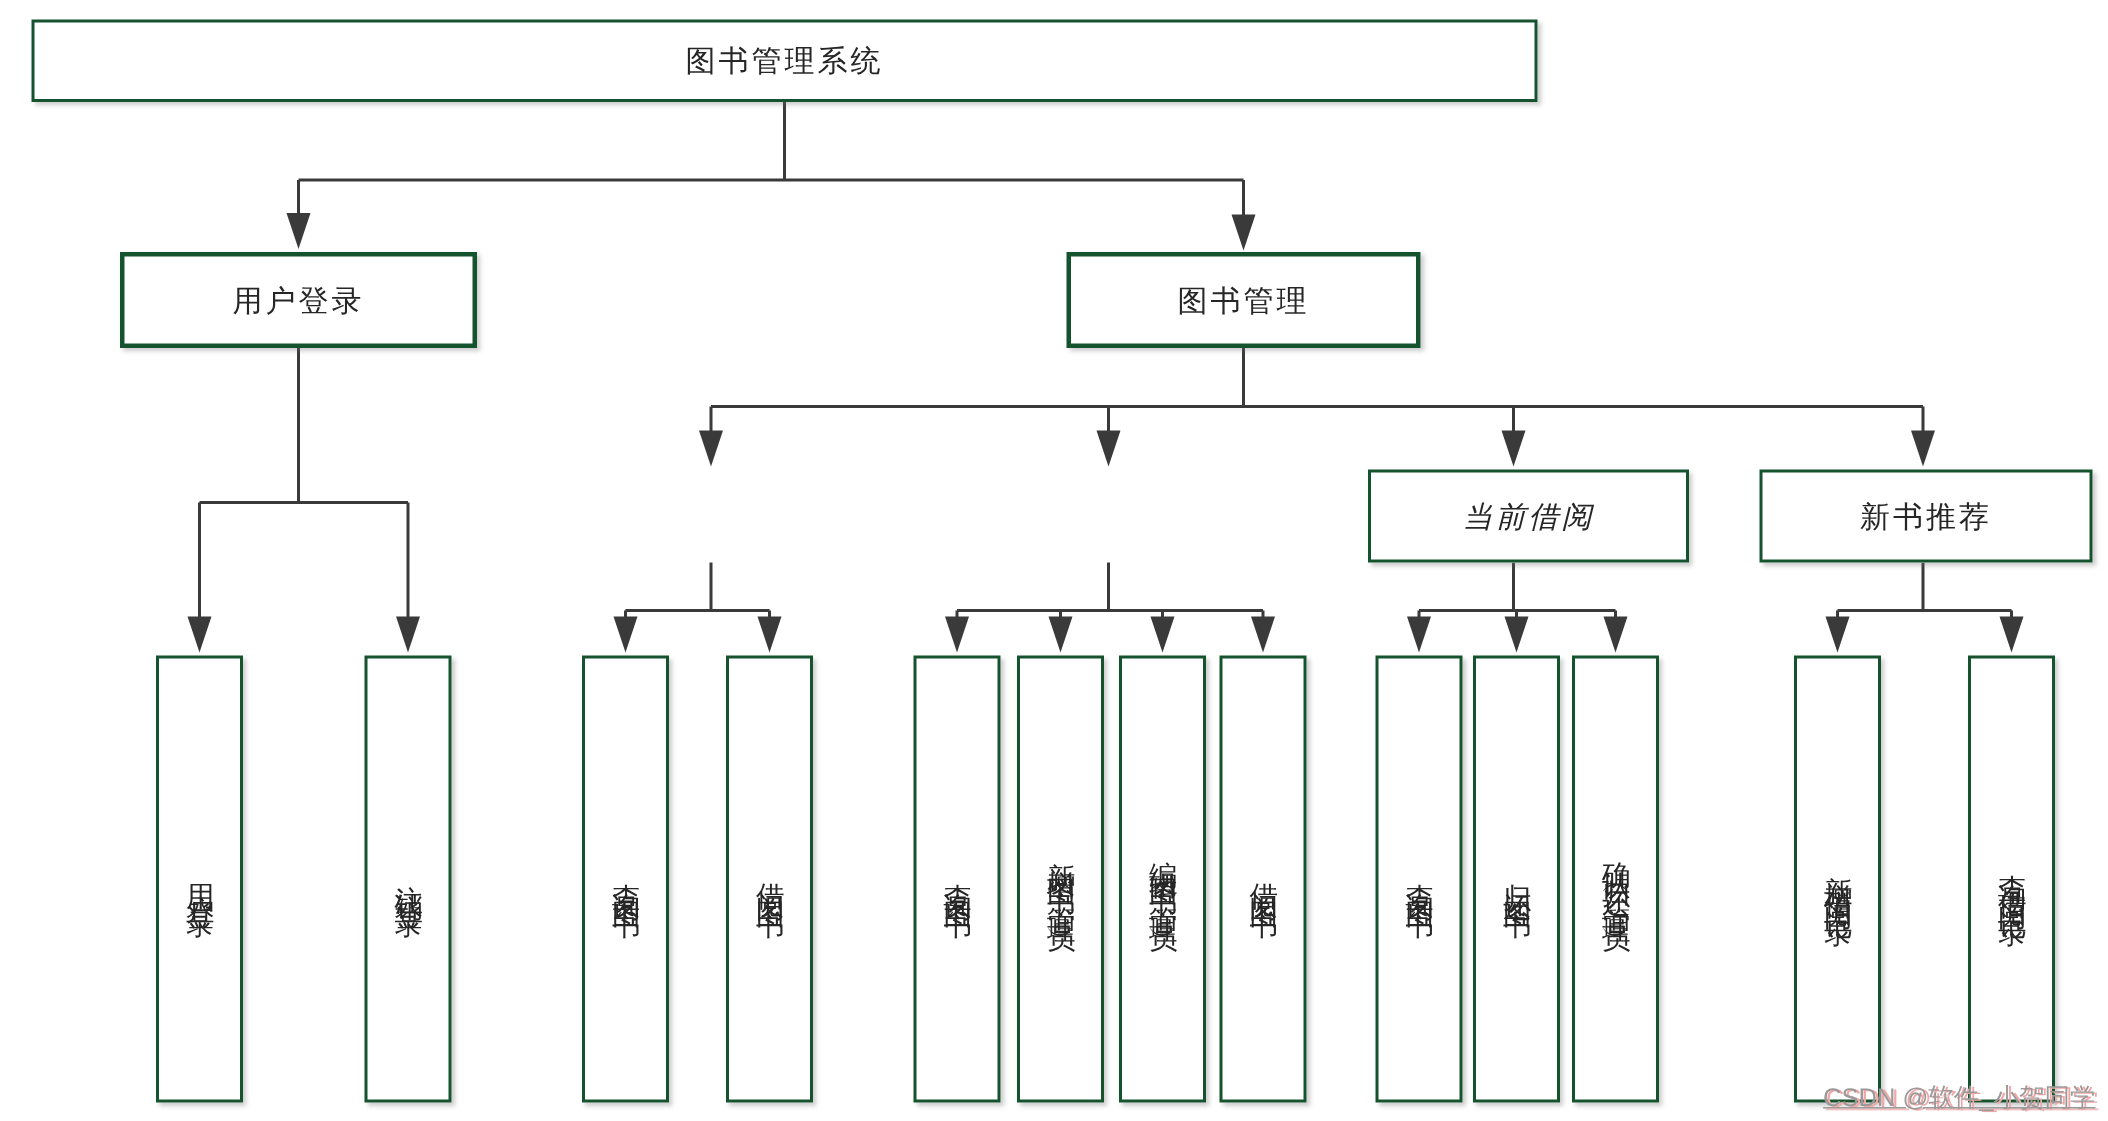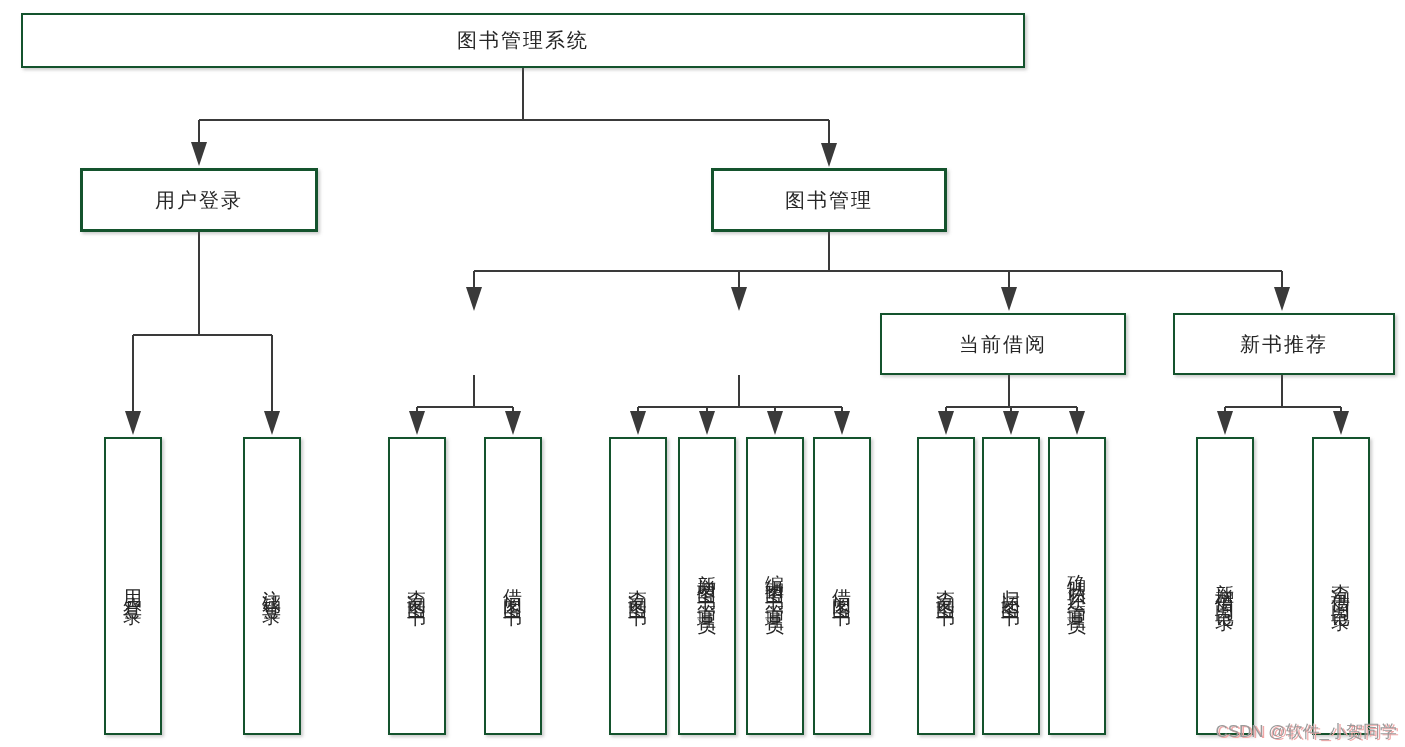--- a/index.html
+++ b/index.html
@@ -42,20 +42,21 @@
     line-height: 1;
   }
   .watermark {
     position: absolute;
     right: 8px;
     bottom: 4px;
     font-size: 17px;
     color: #9a9a9a;
     text-shadow: 2px 1px 0 #f2a7a7;
     white-space: nowrap;
+    text-decoration: underline;
   }
 </style>
 </head>
 <body>
 
 <div class="canvas">
 
   <svg class="wires" width="1405" height="747" viewBox="0 0 1405 747" xmlns="http://www.w3.org/2000/svg">
     <g stroke="#3a3a3a" stroke-width="2" fill="none">
 
@@ -100,21 +101,21 @@
     <span class="h-label">图书管理系统</span>
   </div>
 
   <div class="box lv2" style="left:80px; top:168px; width:238px; height:64px;">
     <span class="h-label">用户登录</span>
   </div>
   <div class="box lv2" style="left:711px; top:168px; width:236px; height:64px;">
     <span class="h-label">图书管理</span>
   </div>
 
-  <div class="box" style="left:880px; top:313px; width:246px; height:62px;">
+  <div class="box" style="left:912px; top:313px; width:214px; height:62px;font-style:italic;">
     <span class="h-label">当前借阅</span>
   </div>
   <div class="box" style="left:1173px; top:313px; width:222px; height:62px;">
     <span class="h-label">新书推荐</span>
   </div>
 
   <div class="box" style="left:104px; top:437px; width:58px; height:298px;">
     <span class="v-label">用户登录</span>
   </div>
   <div class="box" style="left:243px; top:437px; width:58px; height:298px;">

